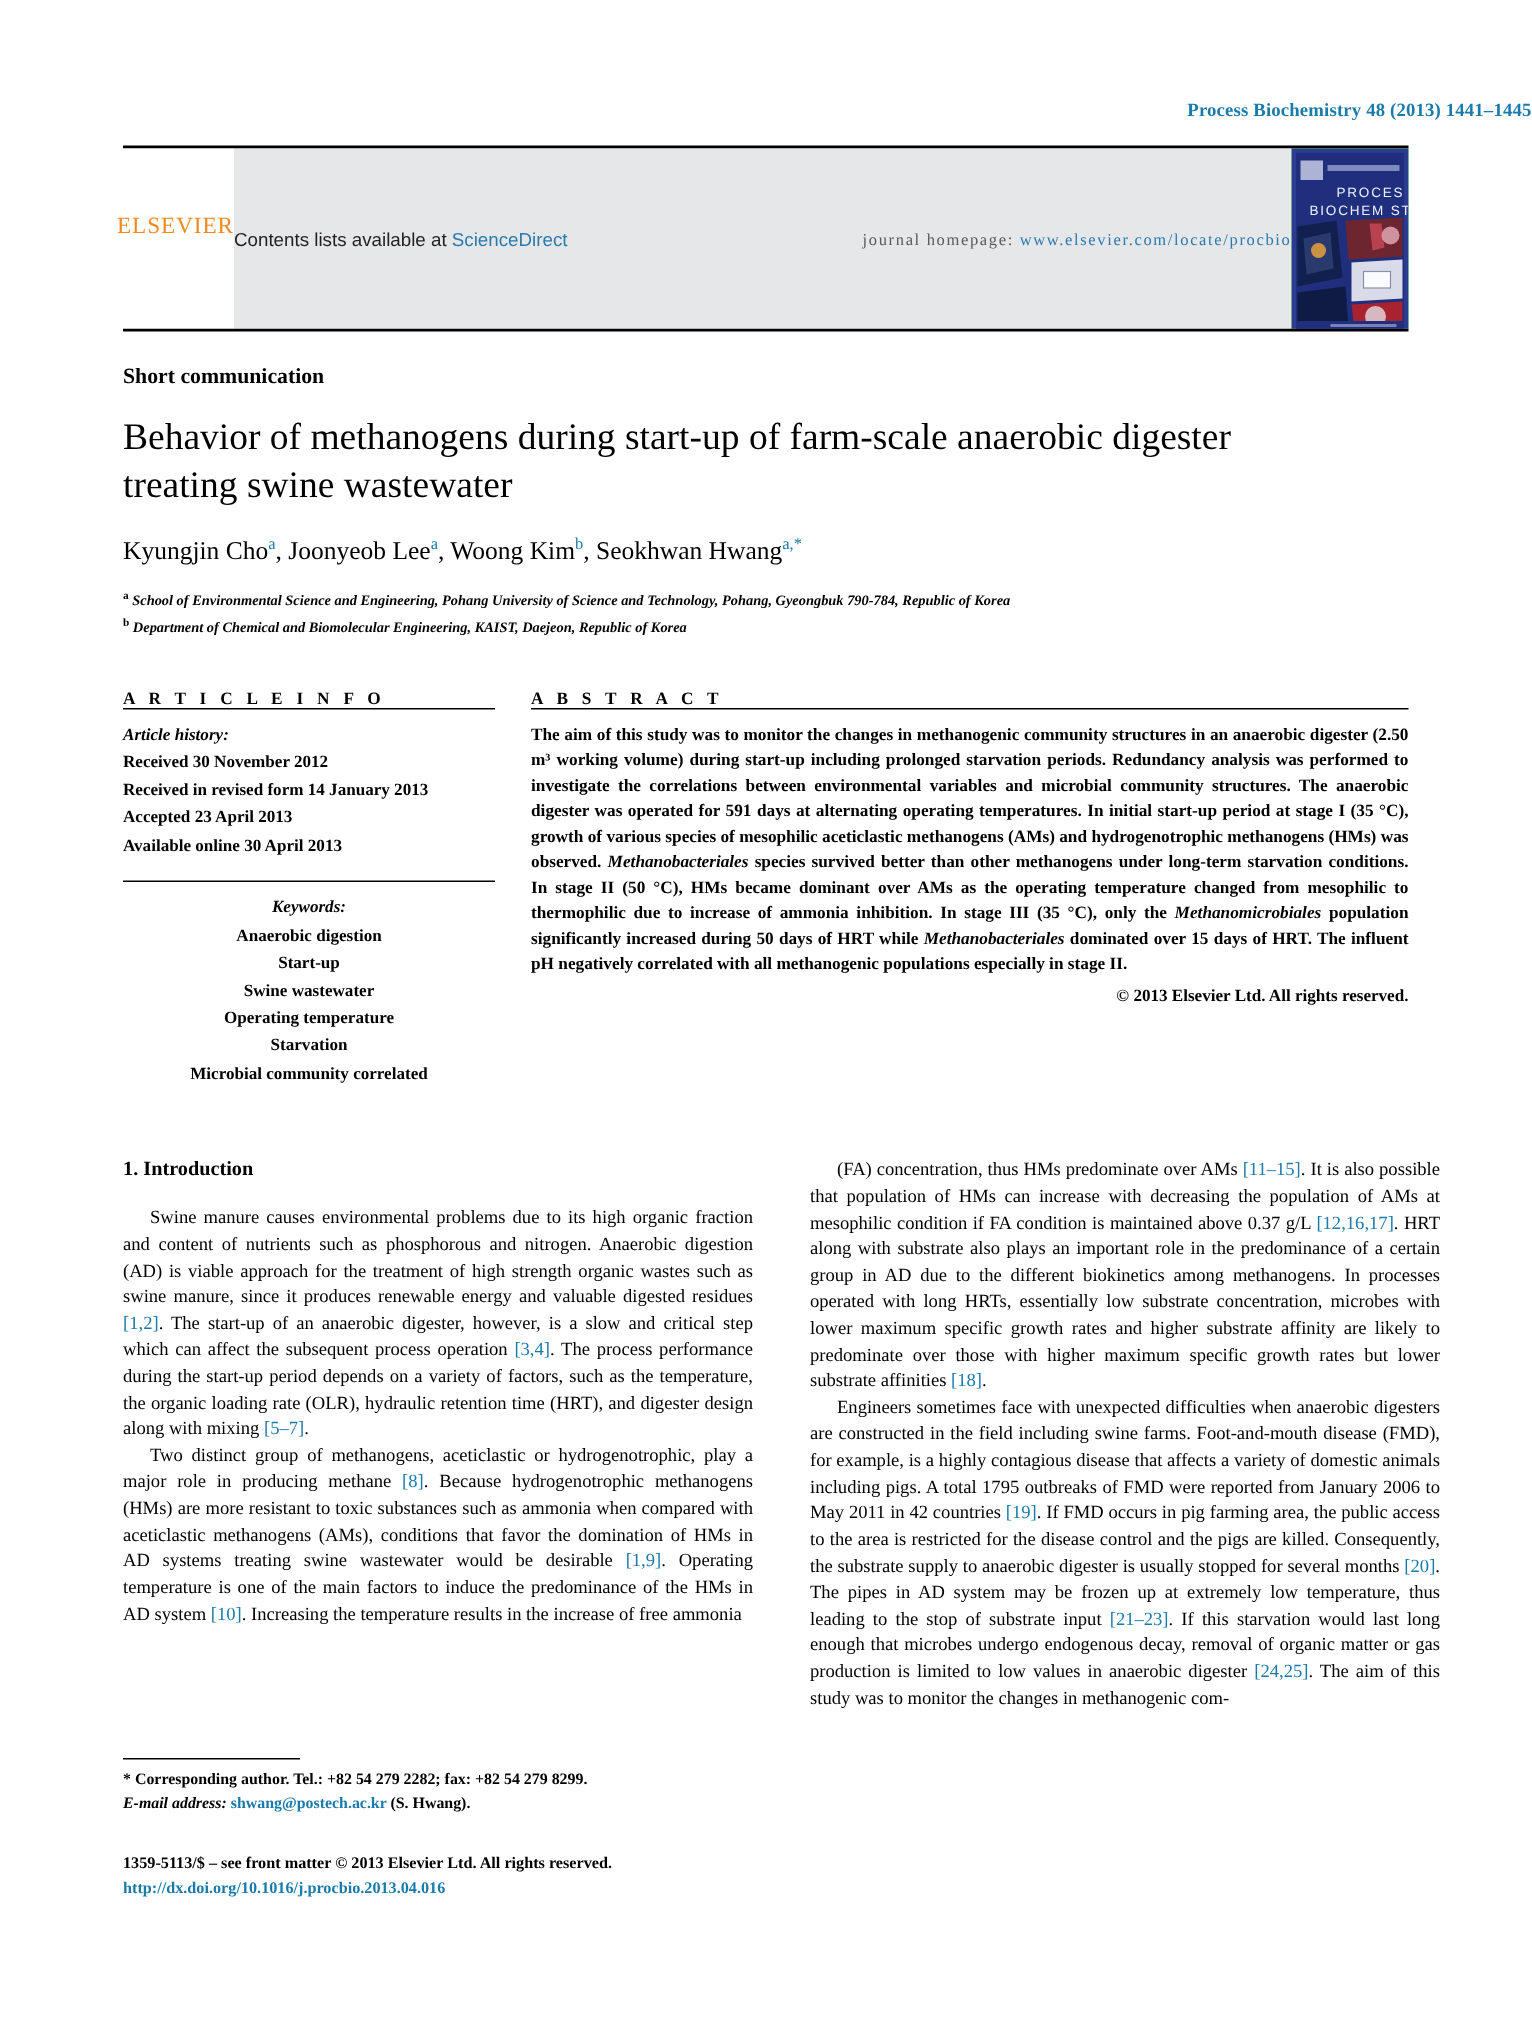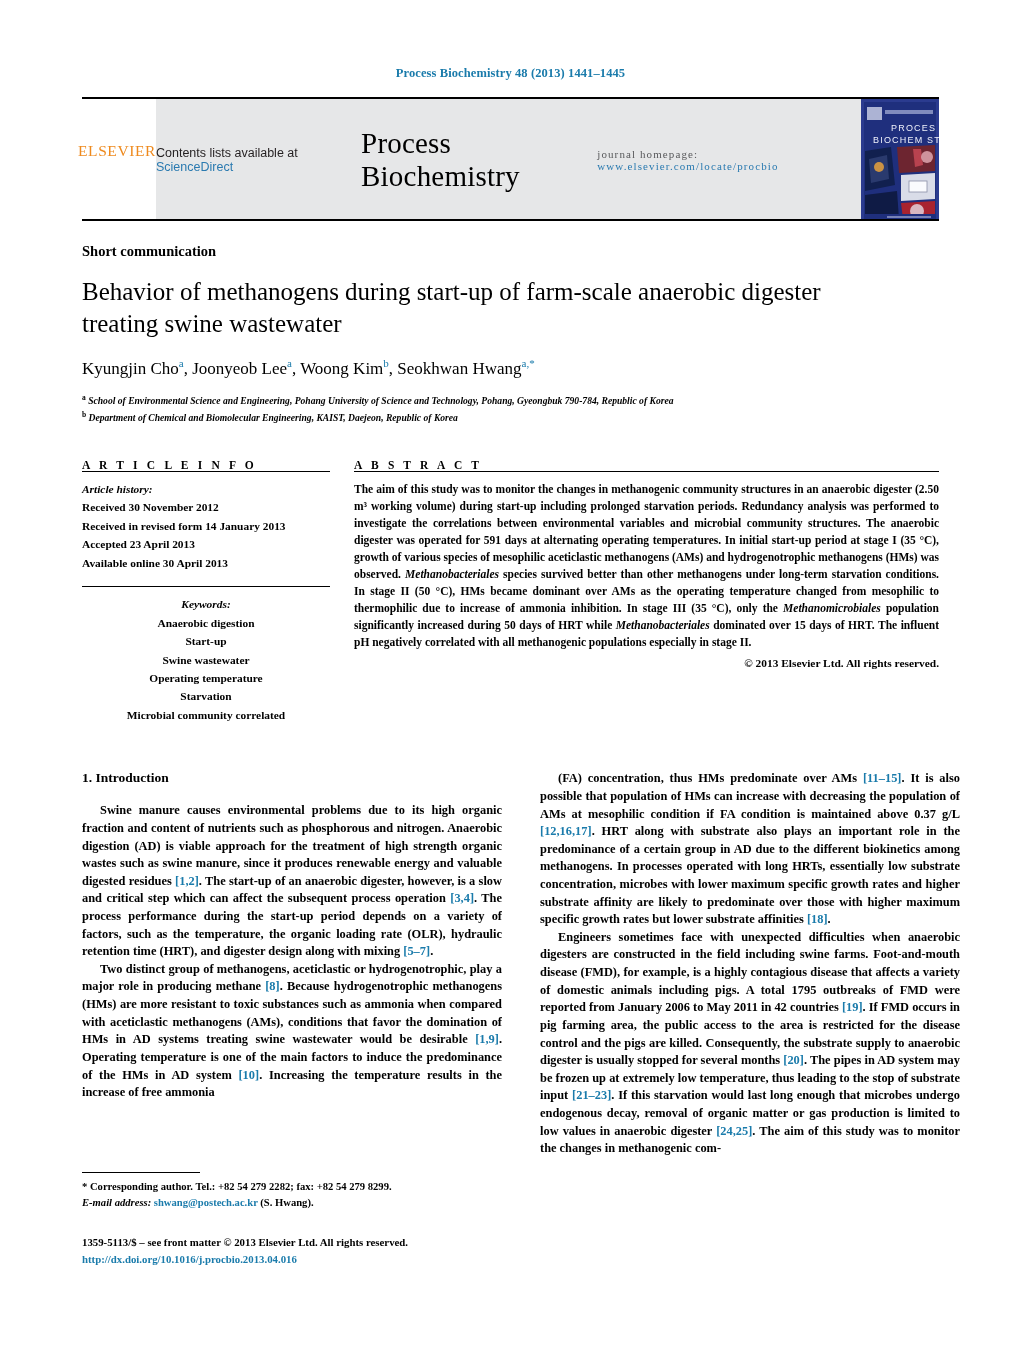--- a/index.html
+++ b/index.html
@@ -9,21 +9,21 @@
     height: 1351px;
     background: #ffffff;
     font-family: "Liberation Serif", serif;
     color: #000000;
     overflow: hidden;
   }
   .page { position: relative; width: 1021px; height: 1351px; padding: 0; }
 
   
   .running-head {
-    text-align: center;
+    text-align: right;
     color: #1a7bab;
     font-family: "Liberation Serif", serif;
     font-weight: bold;
     font-size: 12.5px;
     letter-spacing: 0.1px;
     padding-top: 66px;
   }
 
   
   .masthead {
@@ -174,21 +174,21 @@
     font-size: 13.5px;
     margin: 0 0 16px 0;
   }
   .para {
     font-family: "Liberation Serif", serif;
     font-size: 12.4px;
     line-height: 1.42;
     text-align: justify;
     text-indent: 18px;
     margin: 0;
-    font-weight: bold;
+    font-weight: normal;
     hyphens: auto;
   }
   .para + .para { margin-top: 0; }
   .ref { color: #1a7bab; }
 
   
   .footnote-wrap {
     position: absolute;
     left: 82px;
     top: 1172px;
@@ -244,21 +244,20 @@
           <rect x="6" y="76" width="56" height="4" rx="2" opacity="0.7"></rect>
         </g>
       </svg>
       <div class="elsevier-word">ELSEVIER</div>
     </div>
 
     <div class="masthead-center">
       <div class="contents-line">
         <span>Contents lists available at </span><span class="sd">ScienceDirect</span>
       </div>
-      <div class="journal-title">Process Biochemistry</div>
       <div class="homepage-line">
         <span>journal homepage: </span><span class="url">www.elsevier.com/locate/procbio</span>
       </div>
     </div>
 
     <div class="cover-thumb">
       <svg width="78" height="124" viewBox="0 0 78 124">
         <rect x="0" y="0" width="78" height="124" fill="#2b3b8f"></rect>
         <rect x="3" y="3" width="72" height="118" fill="#1f2f7d"></rect>
         <rect x="6" y="8" width="15" height="13" fill="#cfd4ea" opacity="0.8"></rect>

